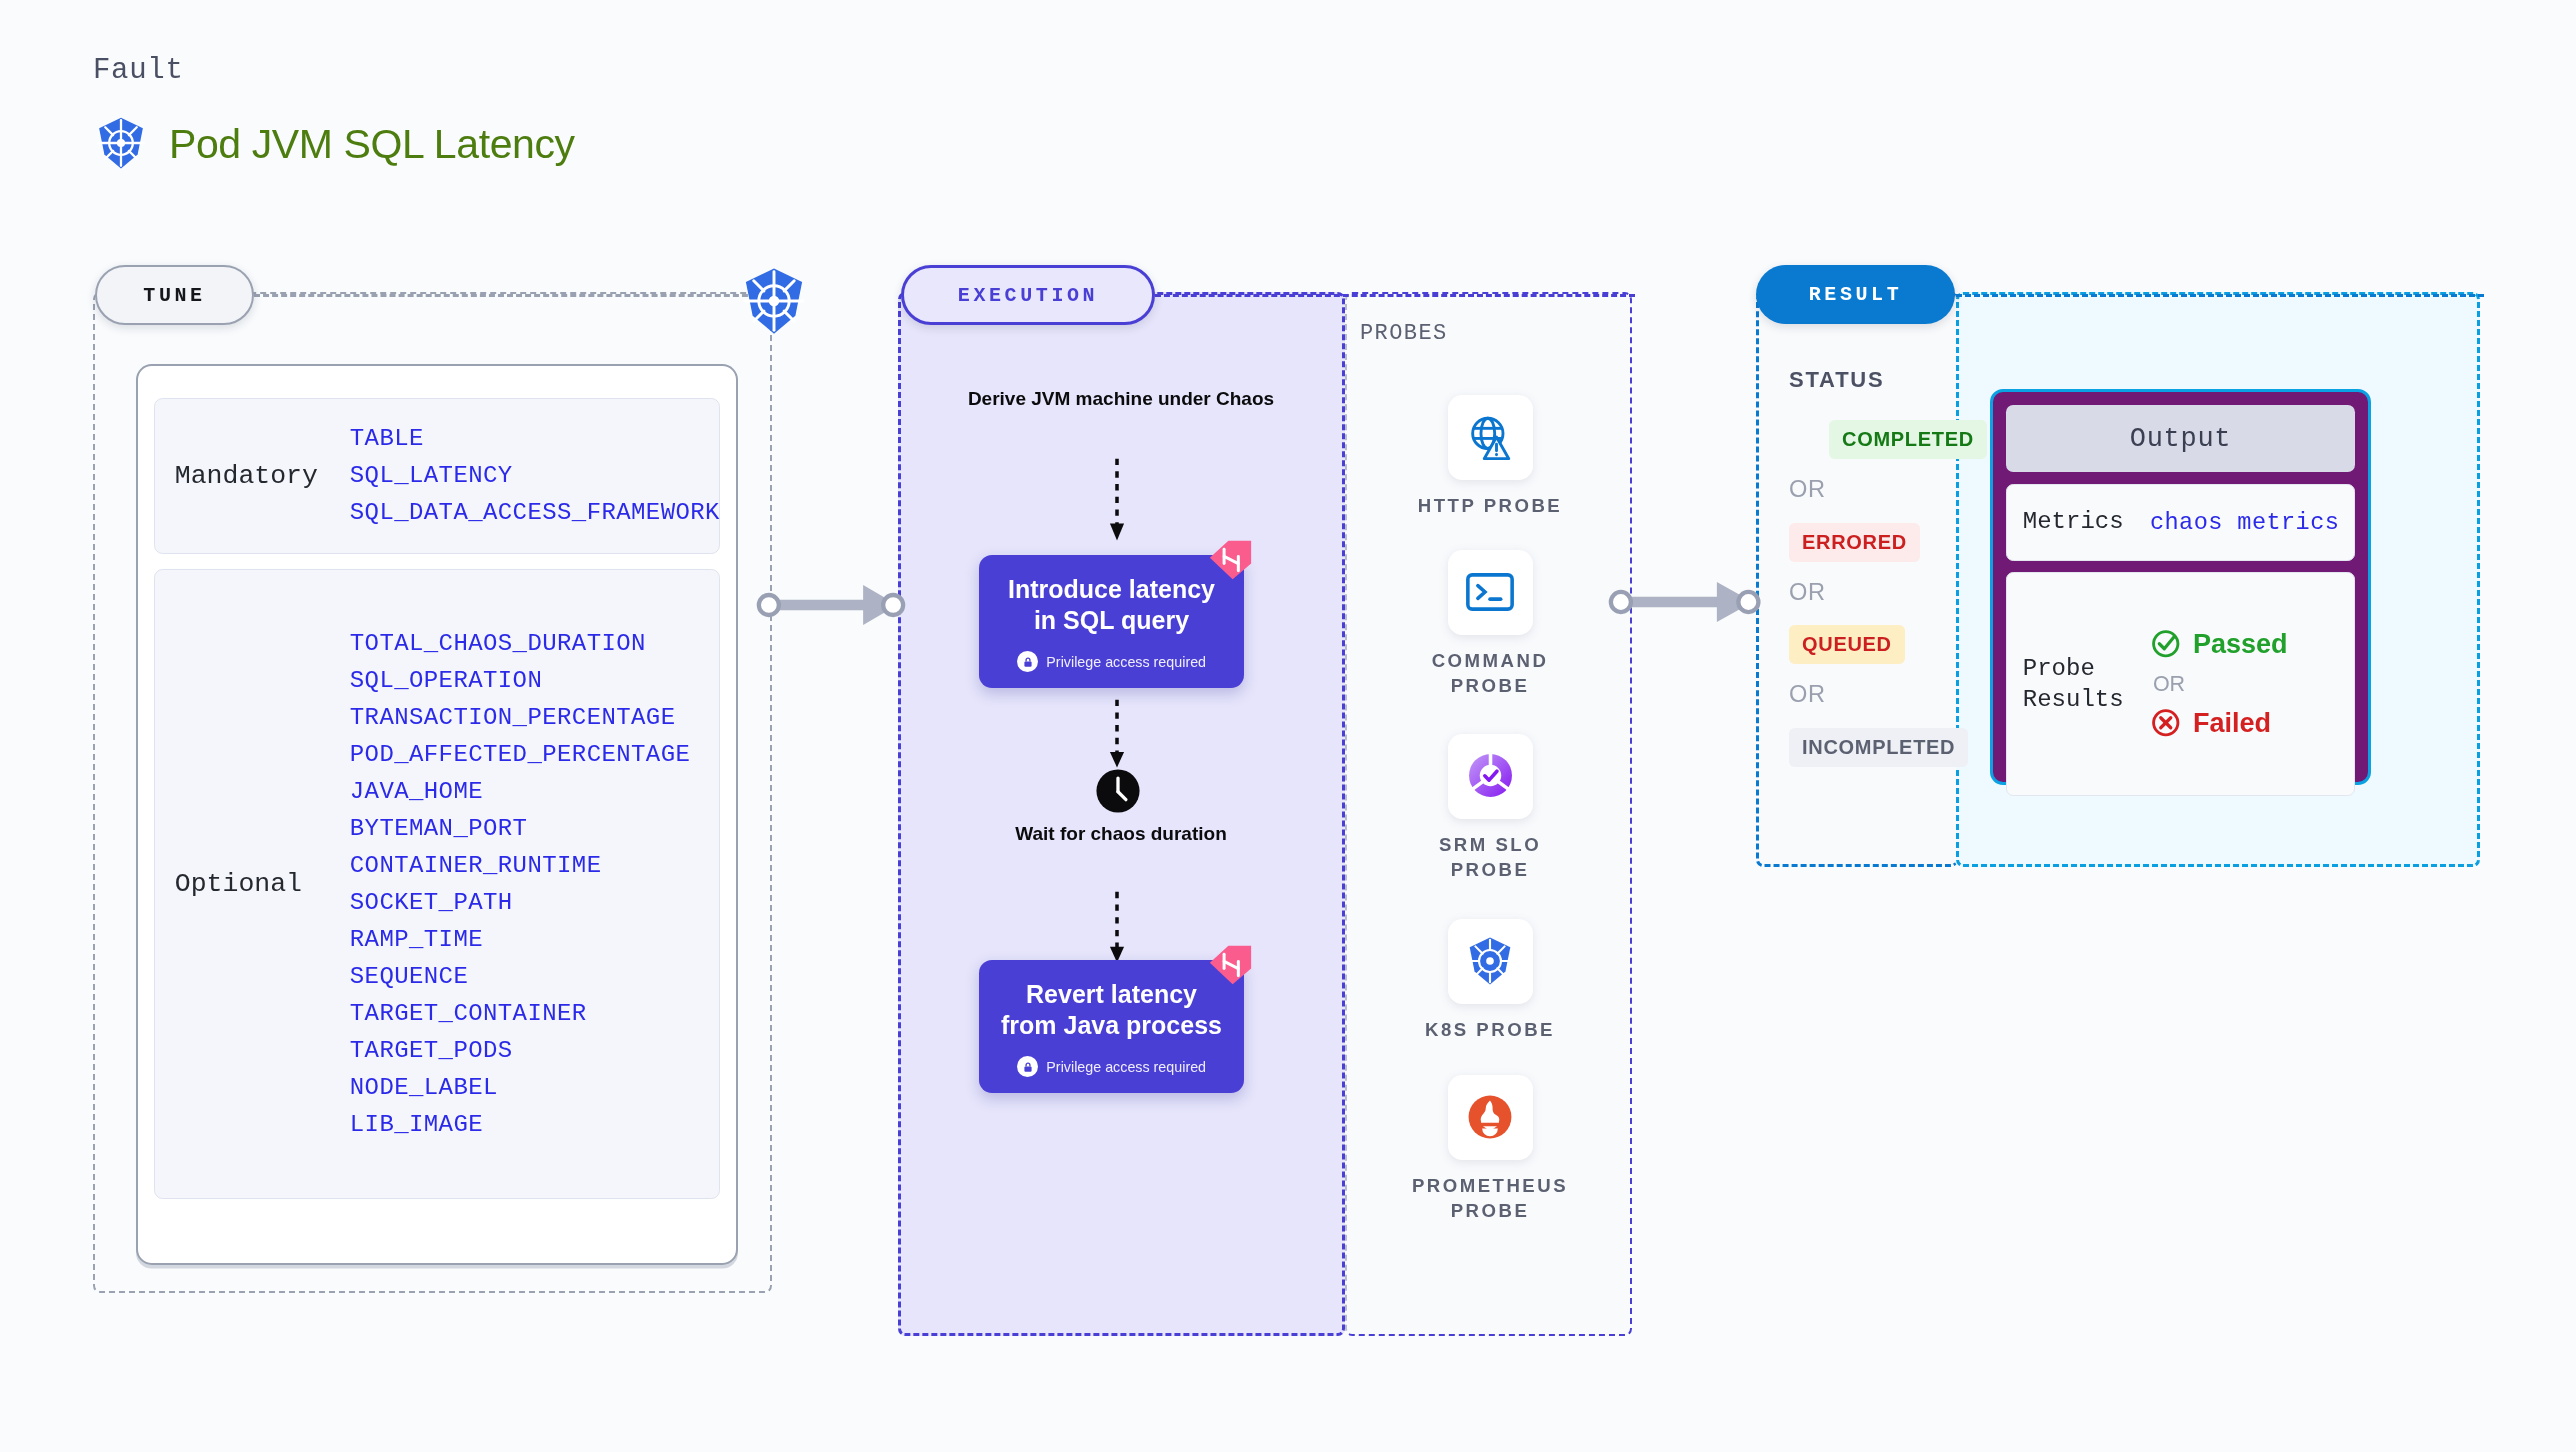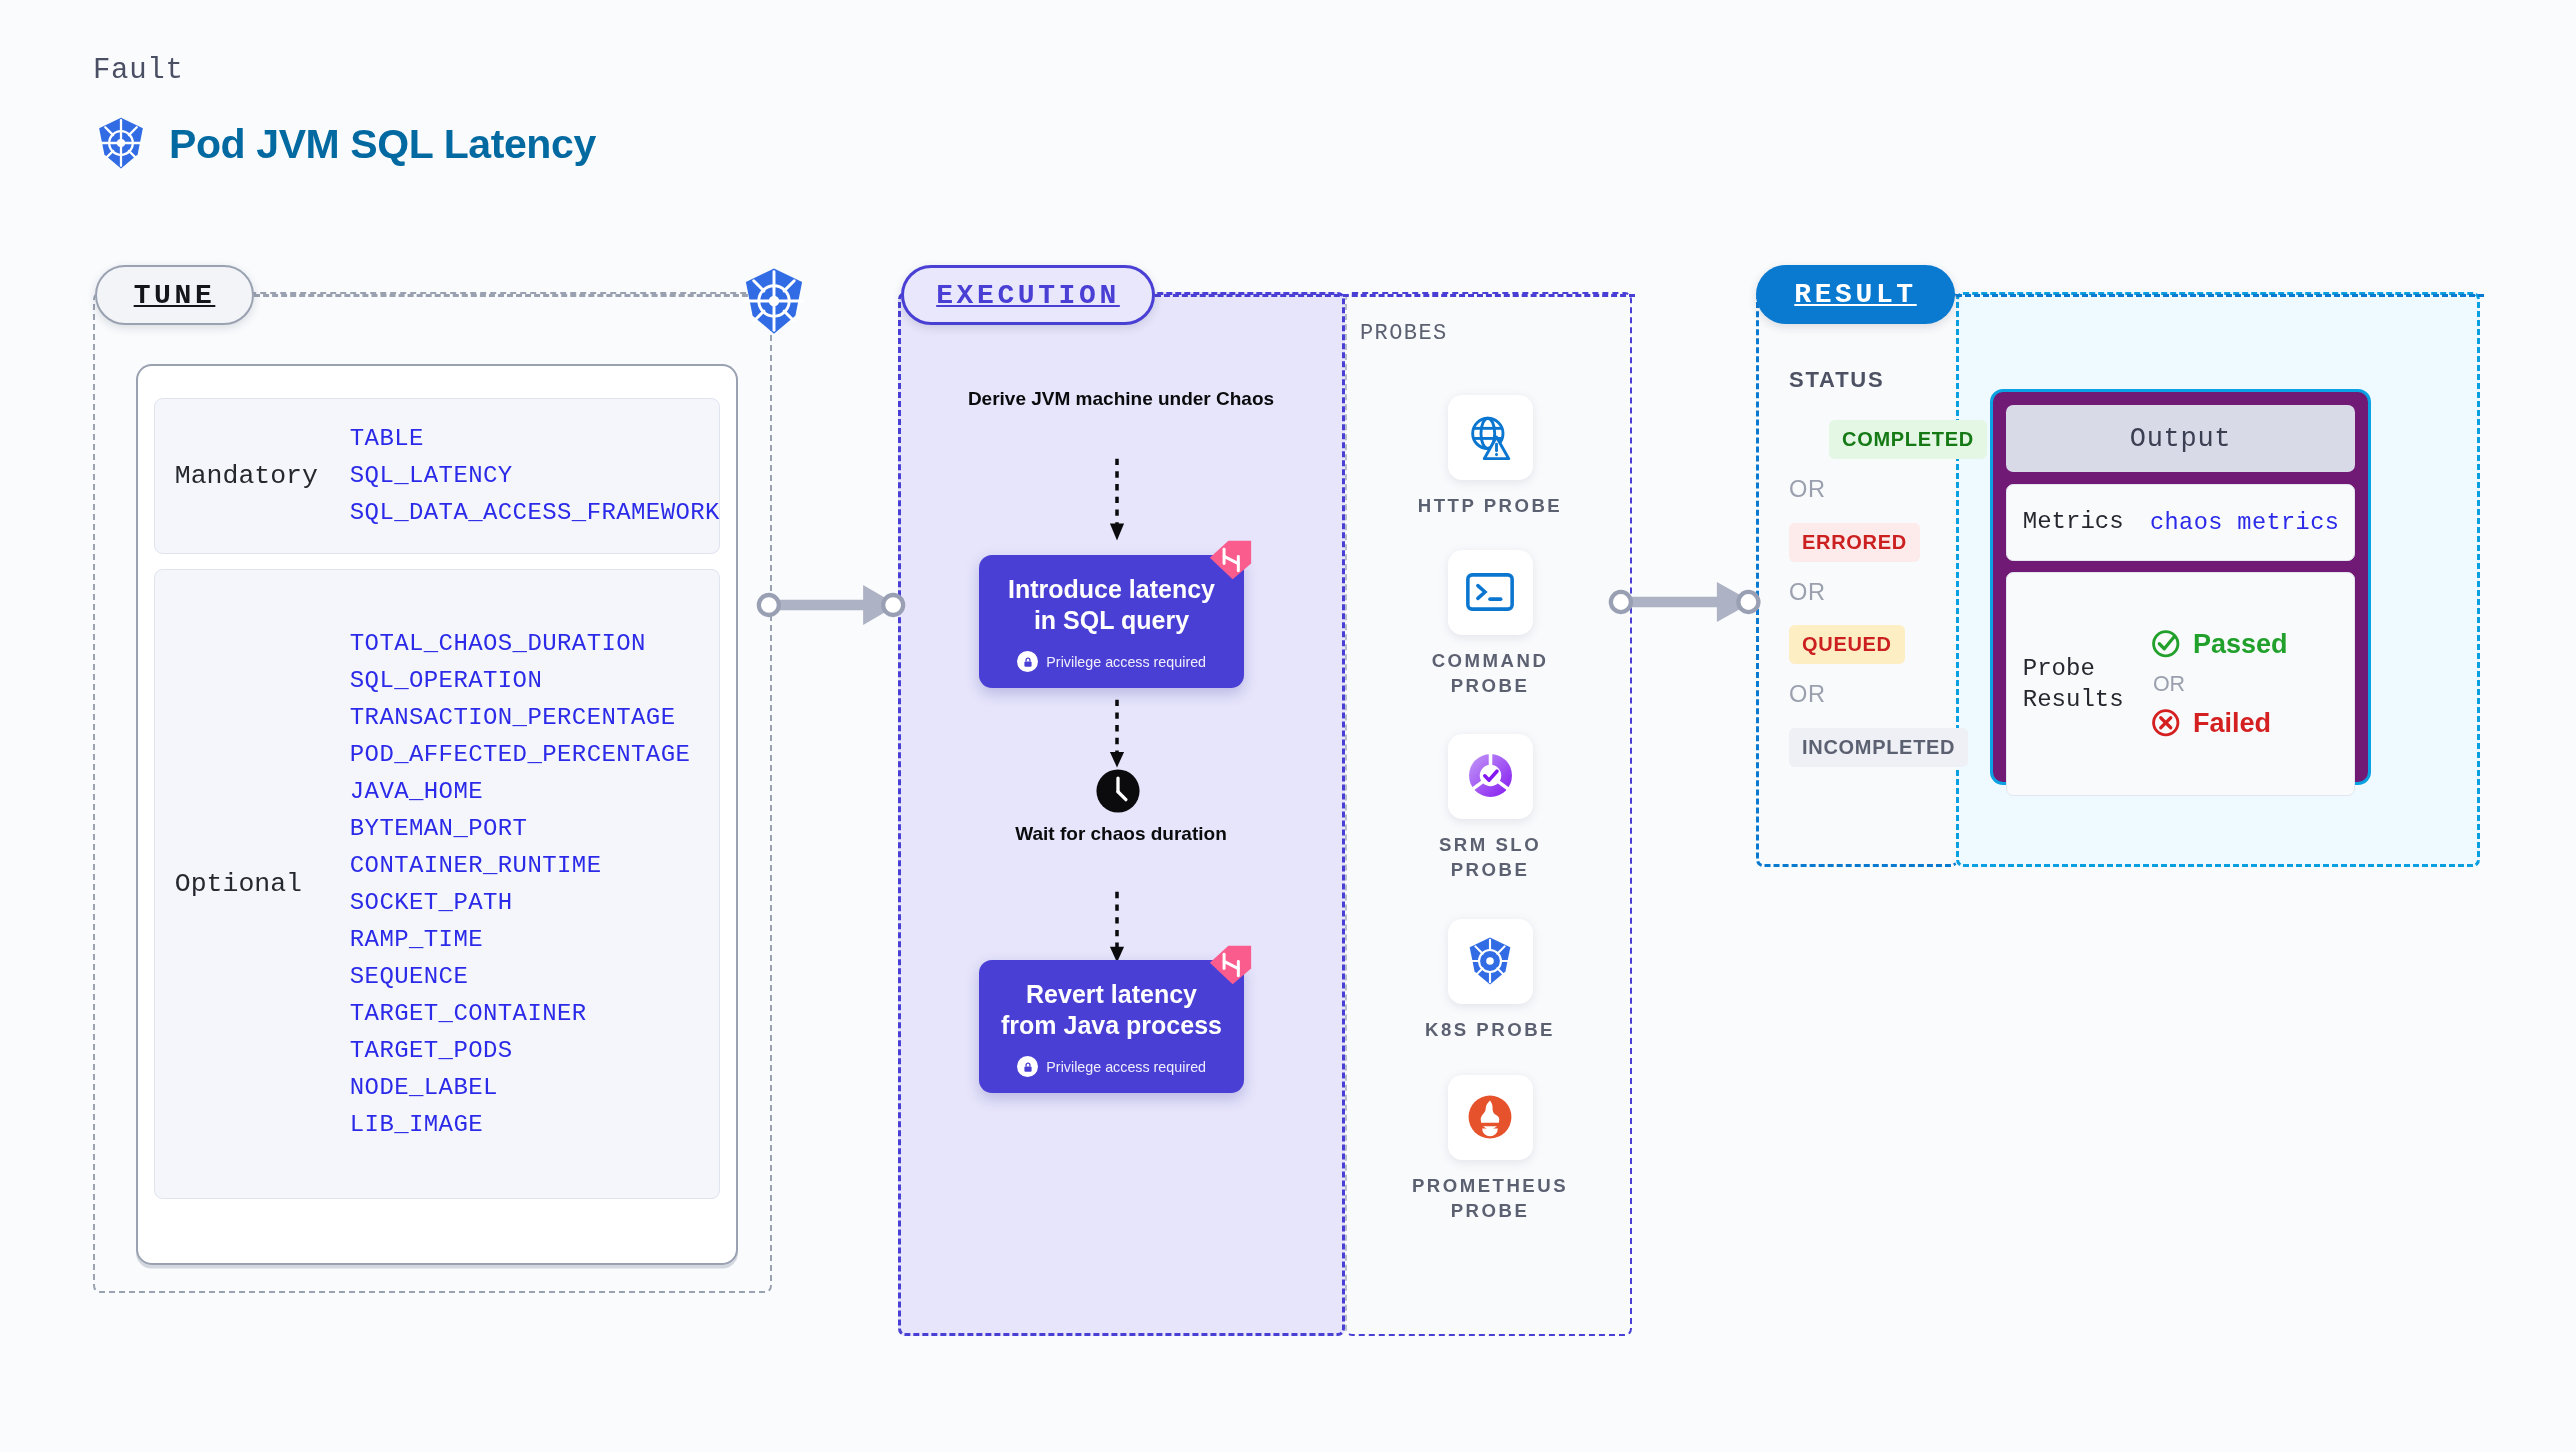--- a/index.html
+++ b/index.html
@@ -17,21 +17,21 @@
   
   #fault-label {
     position: absolute; left: 93px; top: 54px;
     font-size: 29px; color: #4a4f63; letter-spacing: 0.7px;
   }
   #fault-title-row {
     position: absolute; left: 93px; top: 115px;
     display: flex; align-items: center; gap: 20px;
   }
   #fault-title {
-    font-size: 41px; font-weight: 700; color: #0369a1; letter-spacing: -0.4px;
+    font-size: 41px; font-weight: 400; color: #4d7c0f; letter-spacing: -0.4px;
   }
 
   
   .dashed-col { position: absolute; border-radius: 7.2px; }
 
   #tune-frame {
     left: 93px; top: 292px; width: 679px; height: 1001px;
     border: 2.9px dashed #9aa2b1;
   }
   #execution-frame {
@@ -49,23 +49,22 @@
     background: #f9fafc;
   }
   #output-frame {
     left: 1956px; top: 292px; width: 524px; height: 575px;
     border: 3.6px dashed #0a9fe0; background: #eefaff;
   }
 
   
   .stage-pill {
     position: absolute; display: flex; align-items: center; justify-content: center;
-    border-radius: 31.5px; font-size: 28px; letter-spacing: 3.6px; font-weight: 700;
+    border-radius: 31.5px; font-size: 20px; letter-spacing: 3.6px; font-weight: 700;
     box-shadow: 0 2.9px 10px rgba(30,35,60,.14);
-    text-decoration: underline;
   }
   #pill-tune {
     left: 95px; top: 265px; width: 159px; height: 60px;
     background: #f2f4f8; border: 2.1px solid #9aa2b1; color: #14161c;
   }
   #pill-execution {
     left: 901px; top: 265px; width: 254px; height: 60px;
     background: #e8e7fc; border: 3.6px solid #4a3fd4; color: #4a3fd4;
   }
   #pill-result {

